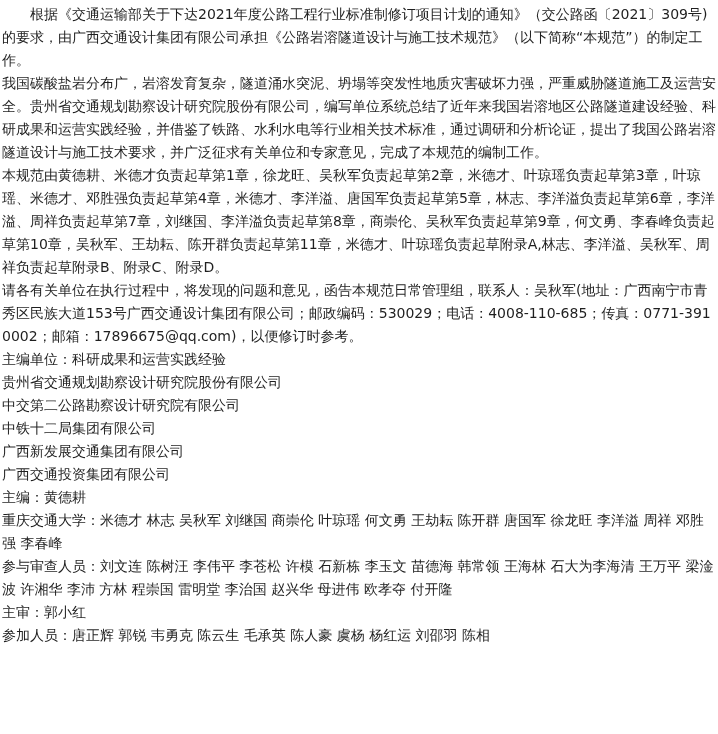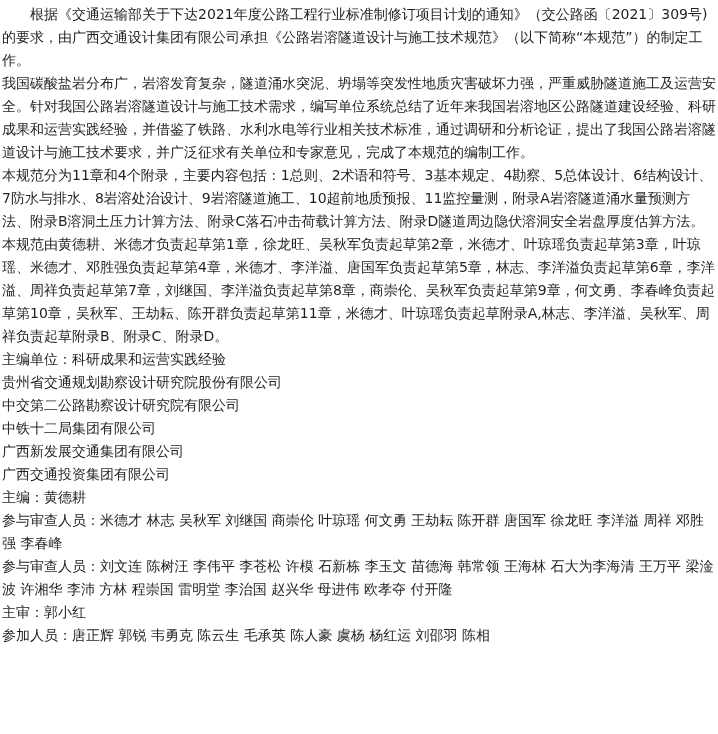--- a/index.html
+++ b/index.html
@@ -27,27 +27,27 @@
   }
   .para.indent {
     text-indent: 2em;
   }
 </style>
 </head>
 <body>
 
 <div class="doc">
   <p class="para indent">根据《交通运输部关于下达2021年度公路工程行业标准制修订项目计划的通知》（交公路函〔2021〕309号)的要求，由广西交通设计集团有限公司承担《公路岩溶隧道设计与施工技术规范》（以下简称“本规范”）的制定工作。</p>
-  <p class="para">我国碳酸盐岩分布广，岩溶发育复杂，隧道涌水突泥、坍塌等突发性地质灾害破坏力强，严重威胁隧道施工及运营安全。针对我国公路岩溶隧道设计与施工技术需求，编写单位系统总结了近年来我国岩溶地区公路隧道建设经验、科研成果和运营实践经验，并借鉴了铁路、水利水电等行业相关技术标准，通过调研和分析论证，提出了我国公路岩溶隧道设计与施工技术要求，并广泛征求有关单位和专家意见，完成了本规范的编制工作。</p>
-  <p class="para">本规范分为11章和4个附录，主要内容包括：1总则、2术语和符号、3基本规定、4勘察、5总体设计、6结构设计、7防水与排水、8岩溶处治设计、9岩溶隧道施工、10超前地质预报、11监控量测，附录A岩溶隧道涌水量预测方法、附录B溶洞土压力计算方法、附录C落石冲击荷载计算方法、附录D隧道周边隐伏溶洞安全岩盘厚度估算方法。</p>
+  <p class="para">我国碳酸盐岩分布广，岩溶发育复杂，隧道涌水突泥、坍塌等突发性地质灾害破坏力强，严重威胁隧道施工及运营安全。贵州省交通规划勘察设计研究院股份有限公司，编写单位系统总结了近年来我国岩溶地区公路隧道建设经验、科研成果和运营实践经验，并借鉴了铁路、水利水电等行业相关技术标准，通过调研和分析论证，提出了我国公路岩溶隧道设计与施工技术要求，并广泛征求有关单位和专家意见，完成了本规范的编制工作。</p>
   <p class="para">本规范由黄德耕、米德才负责起草第1章，徐龙旺、吴秋军负责起草第2章，米德才、叶琼瑶负责起草第3章，叶琼瑶、米德才、邓胜强负责起草第4章，米德才、李洋溢、唐国军负责起草第5章，林志、李洋溢负责起草第6章，李洋溢、周祥负责起草第7章，刘继国、李洋溢负责起草第8章，商崇伦、吴秋军负责起草第9章，何文勇、李春峰负责起草第10章，吴秋军、王劫耘、陈开群负责起草第11章，米德才、叶琼瑶负责起草附录A,林志、李洋溢、吴秋军、周祥负责起草附录B、附录C、附录D。</p>
+  <p class="para">请各有关单位在执行过程中，将发现的问题和意见，函告本规范日常管理组，联系人：吴秋军(地址：广西南宁市青秀区民族大道153号广西交通设计集团有限公司；邮政编码：530029；电话：4008-110-685；传真：0771-3910002；邮箱：17896675@qq.com)，以便修订时参考。</p>
   <p class="para">主编单位：科研成果和运营实践经验</p>
   <p class="para">贵州省交通规划勘察设计研究院股份有限公司</p>
   <p class="para">中交第二公路勘察设计研究院有限公司</p>
   <p class="para">中铁十二局集团有限公司</p>
   <p class="para">广西新发展交通集团有限公司</p>
   <p class="para">广西交通投资集团有限公司</p>
   <p class="para">主编：黄德耕</p>
-  <p class="para">参与审查人员：米德才 林志 吴秋军 刘继国 商崇伦 叶琼瑶 何文勇 王劫耘 陈开群 唐国军 徐龙旺 李洋溢 周祥 邓胜强 李春峰</p>
+  <p class="para">重庆交通大学：米德才 林志 吴秋军 刘继国 商崇伦 叶琼瑶 何文勇 王劫耘 陈开群 唐国军 徐龙旺 李洋溢 周祥 邓胜强 李春峰</p>
   <p class="para">参与审查人员：刘文连 陈树汪 李伟平 李苍松 许模 石新栋 李玉文 苗德海 韩常领 王海林 石大为李海清 王万平 梁淦波 许湘华 李沛 方林 程崇国 雷明堂 李治国 赵兴华 母进伟 欧孝夺 付开隆</p>
   <p class="para">主审：郭小红</p>
   <p class="para">参加人员：唐正辉 郭锐 韦勇克 陈云生 毛承英 陈人豪 虞杨 杨红运 刘邵羽 陈相</p>
 </div>
 
 </body></html>

